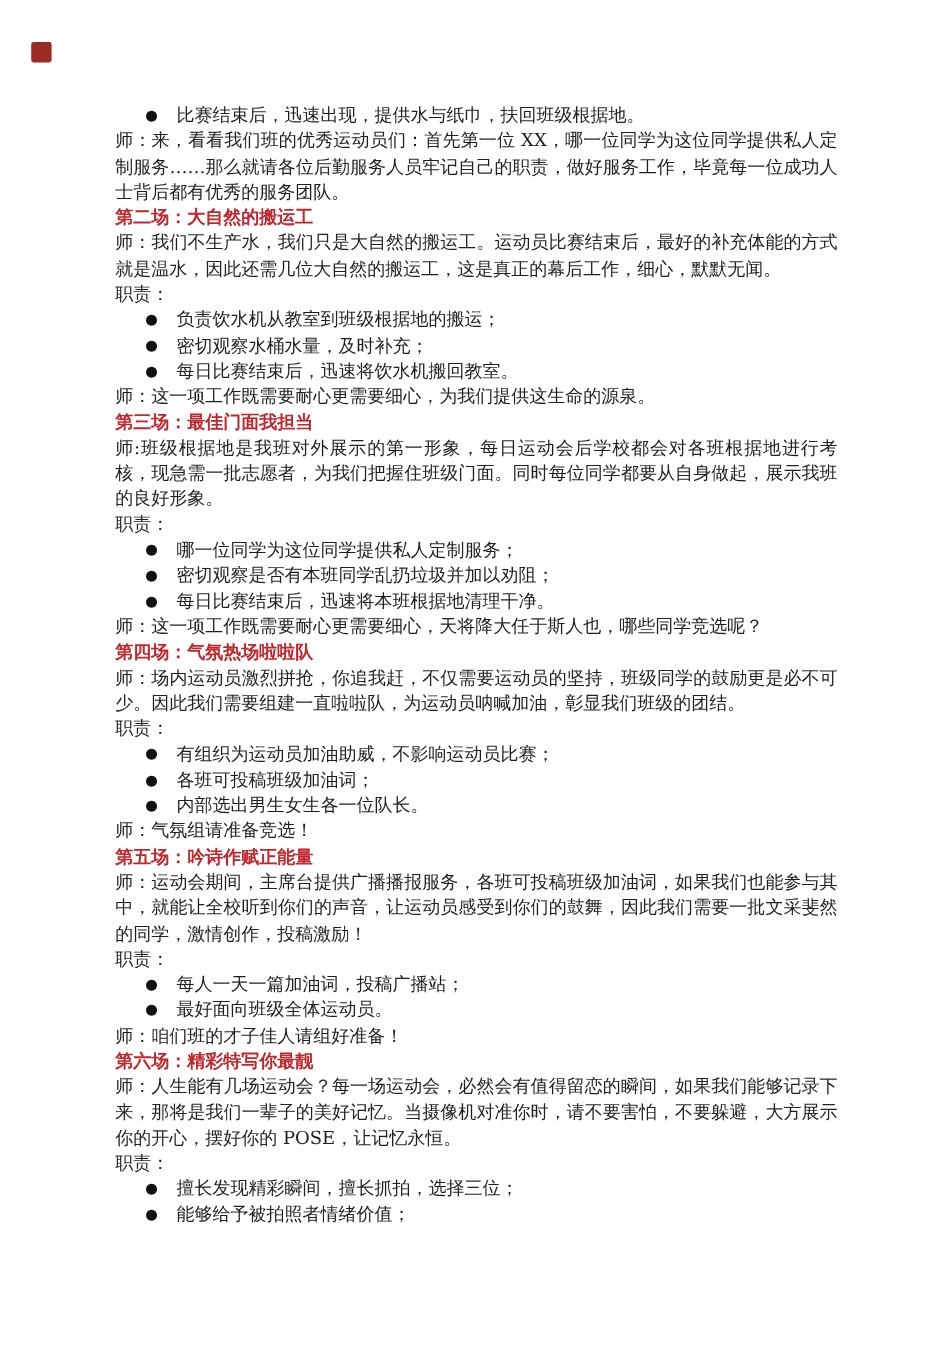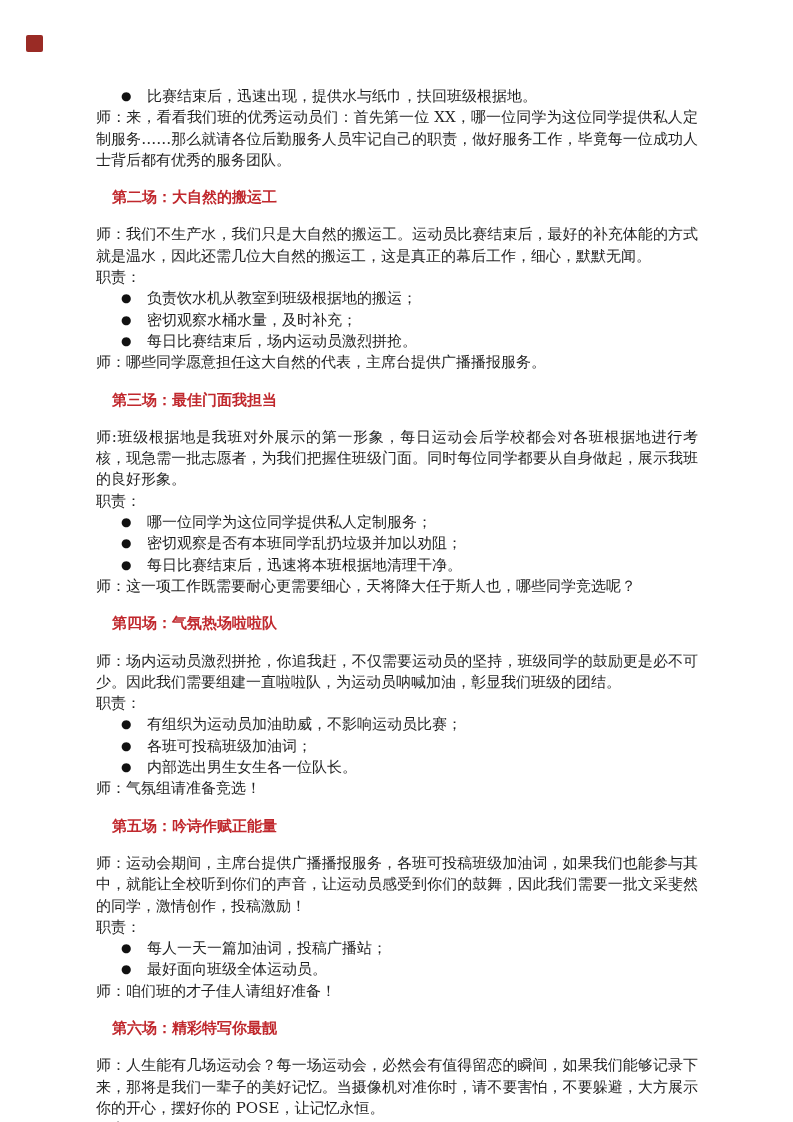--- a/index.html
+++ b/index.html
@@ -32,21 +32,21 @@
     font-size: 15px;
     line-height: 21.3px;
     color: var(--body-text, #1f1f1f);
     text-align: justify;
     letter-spacing: 0;
   }
   .para, .label {
     margin: 0;
   }
   .heading {
-    margin: 16px;
+    margin: 0;
     font-weight: bold;
     color: var(--heading-red, #c0282d);
     text-align: left;
   }
   .bullet-item {
     position: relative;
     padding-left: 51px;
     margin: 0;
     text-align: left;
   }
@@ -66,22 +66,22 @@
 <div class="page">
   <div class="marker"></div>
   <div class="content" id="doc-content">
       <div class="bullet-item"><span class="bullet-dot">●</span><span>比赛结束后，迅速出现，提供水与纸巾，扶回班级根据地。</span></div>
       <div class="para">师：来，看看我们班的优秀运动员们：首先第一位 XX，哪一位同学为这位同学提供私人定制服务……那么就请各位后勤服务人员牢记自己的职责，做好服务工作，毕竟每一位成功人士背后都有优秀的服务团队。</div>
       <div class="heading">第二场：大自然的搬运工</div>
       <div class="para">师：我们不生产水，我们只是大自然的搬运工。运动员比赛结束后，最好的补充体能的方式就是温水，因此还需几位大自然的搬运工，这是真正的幕后工作，细心，默默无闻。</div>
       <div class="label">职责：</div>
       <div class="bullet-item"><span class="bullet-dot">●</span><span>负责饮水机从教室到班级根据地的搬运；</span></div>
       <div class="bullet-item"><span class="bullet-dot">●</span><span>密切观察水桶水量，及时补充；</span></div>
-      <div class="bullet-item"><span class="bullet-dot">●</span><span>每日比赛结束后，场内运动员激烈拼抢。</span></div>
-      <div class="para">师：哪些同学愿意担任这大自然的代表，主席台提供广播播报服务。</div>
+      <div class="bullet-item"><span class="bullet-dot">●</span><span>每日比赛结束后，迅速将饮水机搬回教室。</span></div>
+      <div class="para">师：这一项工作既需要耐心更需要细心，为我们提供这生命的源泉。</div>
       <div class="heading">第三场：最佳门面我担当</div>
       <div class="para">师:班级根据地是我班对外展示的第一形象，每日运动会后学校都会对各班根据地进行考核，现急需一批志愿者，为我们把握住班级门面。同时每位同学都要从自身做起，展示我班的良好形象。</div>
       <div class="label">职责：</div>
       <div class="bullet-item"><span class="bullet-dot">●</span><span>哪一位同学为这位同学提供私人定制服务；</span></div>
       <div class="bullet-item"><span class="bullet-dot">●</span><span>密切观察是否有本班同学乱扔垃圾并加以劝阻；</span></div>
       <div class="bullet-item"><span class="bullet-dot">●</span><span>每日比赛结束后，迅速将本班根据地清理干净。</span></div>
       <div class="para">师：这一项工作既需要耐心更需要细心，天将降大任于斯人也，哪些同学竞选呢？</div>
       <div class="heading">第四场：气氛热场啦啦队</div>
       <div class="para">师：场内运动员激烈拼抢，你追我赶，不仅需要运动员的坚持，班级同学的鼓励更是必不可少。因此我们需要组建一直啦啦队，为运动员呐喊加油，彰显我们班级的团结。</div>
       <div class="label">职责：</div>

